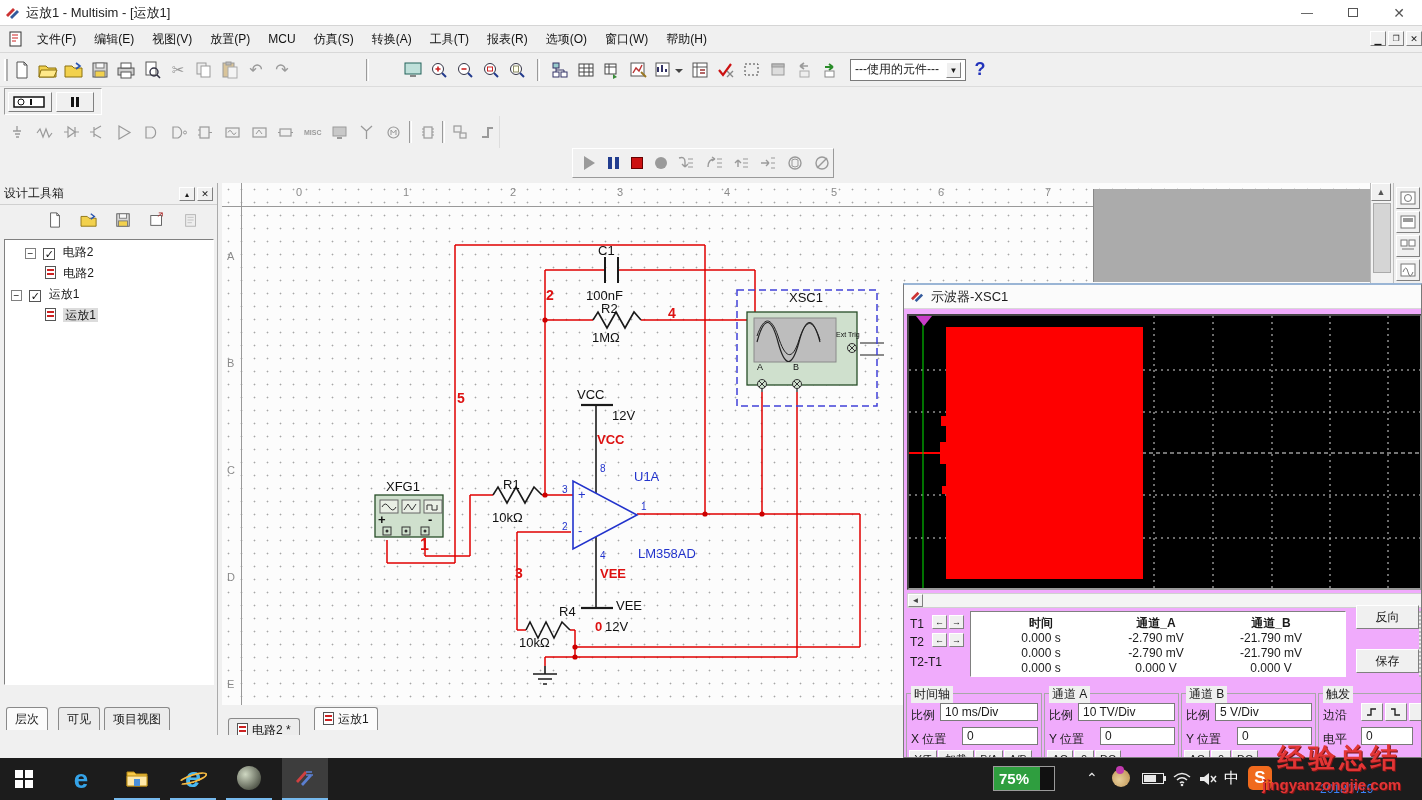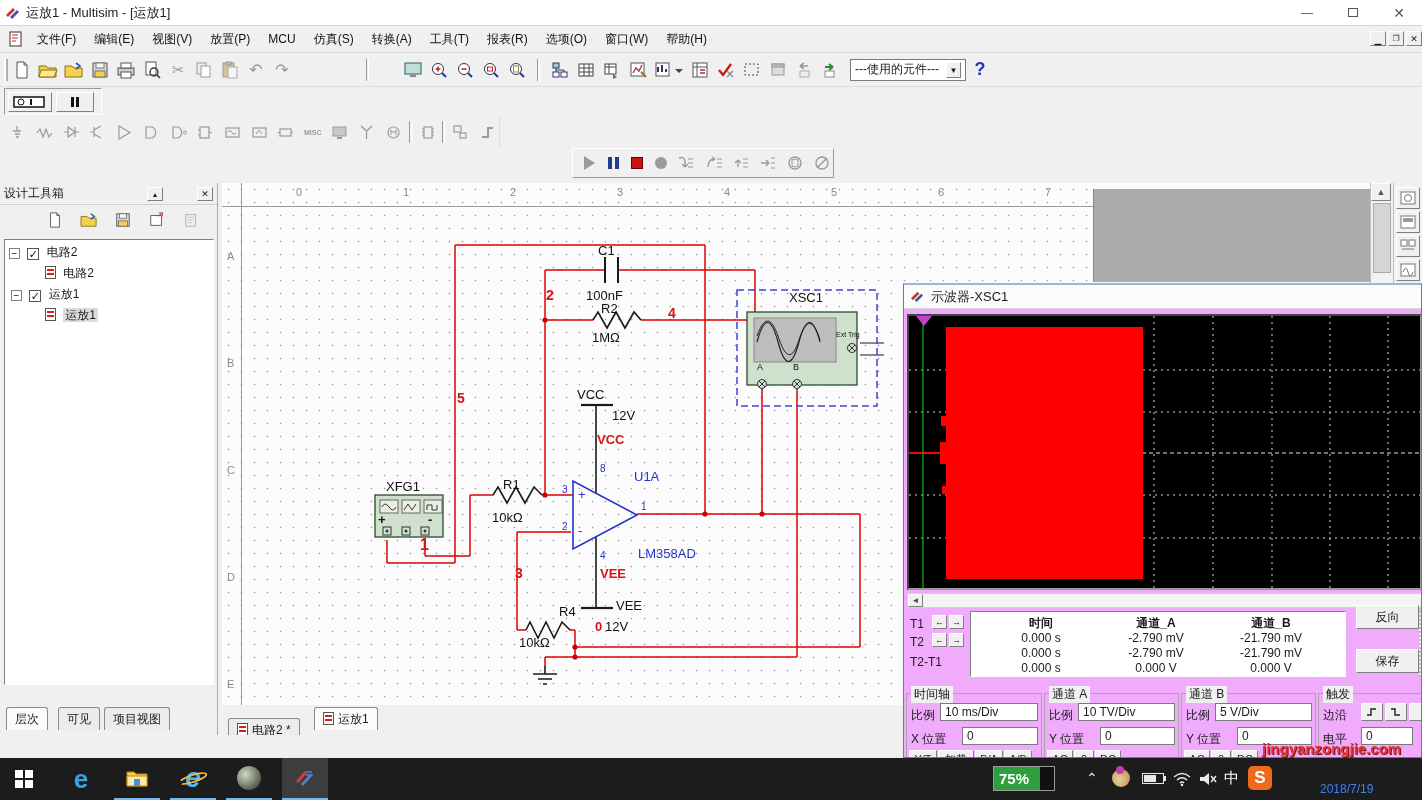--- a/index.html
+++ b/index.html
@@ -418,21 +418,21 @@
       </span>
     <span class="ticon">
         <svg width="18" height="16" viewBox="0 0 18 16">
           <circle cx="9" cy="8" r="6" fill="none" stroke="#9a9a9a" stroke-width="1.4"></circle>
           <path d="M4 13 L14 3" stroke="#9a9a9a" stroke-width="1.4"></path>
         </svg>
       </span>
   </div>
 
   <div class="abs" style="left:0;top:183px;width:218px;height:550px;background:#f0f0f0;border-right:1px solid #aaa;">
-    <div style="height:22px;display:flex;align-items:center;padding:0 4px;border-bottom:1px solid #d0d0d0;gap:32px;">
+    <div style="height:22px;display:flex;align-items:center;padding:0 4px;border-bottom:1px solid #d0d0d0;">
       <span>设计工具箱</span>
       <span style="flex:1"></span>
       <span class="btn3d" style="width:16px;height:14px;font-size:8px;text-align:center;line-height:13px;">▴</span>
       <span class="btn3d" style="width:16px;height:14px;font-size:9px;text-align:center;line-height:13px;margin-left:2px;">✕</span>
     </div>
     <div style="height:30px;display:flex;align-items:center;justify-content:flex-end;gap:10px;padding-right:14px;">
       <span class="ticon">
           <svg width="16" height="16" viewBox="0 0 18 18">
             <path d="M4 1 h7 l3 3 v13 h-10 z" fill="#fff" stroke="#555"></path>
             <path d="M11 1 v3 h3" fill="none" stroke="#555"></path>
@@ -458,21 +458,21 @@
           </svg>
         </span>
       <span class="ticon">
           <svg width="16" height="16" viewBox="0 0 18 18">
             <rect x="3" y="3" width="11" height="13" fill="#eee" stroke="#b0b0b0"></rect>
             <path d="M5 6 h7 M5 9 h7 M5 12 h5" stroke="#c0c0c0"></path>
           </svg>
         </span>
     </div>
     <div class="sunken" style="position:absolute;left:4px;top:56px;width:210px;height:446px;overflow:hidden;">
-      <div style="padding:4px 0 2px 4px;">
+      <div style="padding:4px 0 2px 20px;">
         <span class="expander">−</span>
         <span class="checkbox">✓</span>
         <span>电路2</span>
       </div>
       <div style="padding:2px 0 2px 40px;">
         <span class="docicon"></span>
         <span>电路2</span>
       </div>
       <div style="padding:2px 0 2px 6px;">
         <span class="expander">−</span>
@@ -841,16 +841,17 @@
           <path d="M2 6 h4 l5 -4 v12 l-5 -4 h-4 z" fill="#e8e8e8"></path>
           <path d="M13 5 l5 6 M18 5 l-5 6" stroke="#e8e8e8" stroke-width="1.5"></path>
         </svg>
     </span>
     <span class="abs" style="left:1224px;top:11px;color:#fff;font-size:15px;">中</span>
     <span class="abs" style="left:1248px;top:8px;width:24px;height:24px;background:#f06a1d;border-radius:5px;color:#fff;font-weight:bold;font-size:17px;text-align:center;line-height:24px;">S</span>
     <span class="abs" style="left:1320px;top:24px;color:#3b82f6;font-size:12px;">2018/7/19</span>
   </div>
 
   <div class="abs" style="left:1262px;top:740px;z-index:300;text-align:right;">
+    <div class="wm1">经验总结</div>
     <div class="wm2">jingyanzongjie.com</div>
   </div>
 
 </div>
 
 </body></html>

